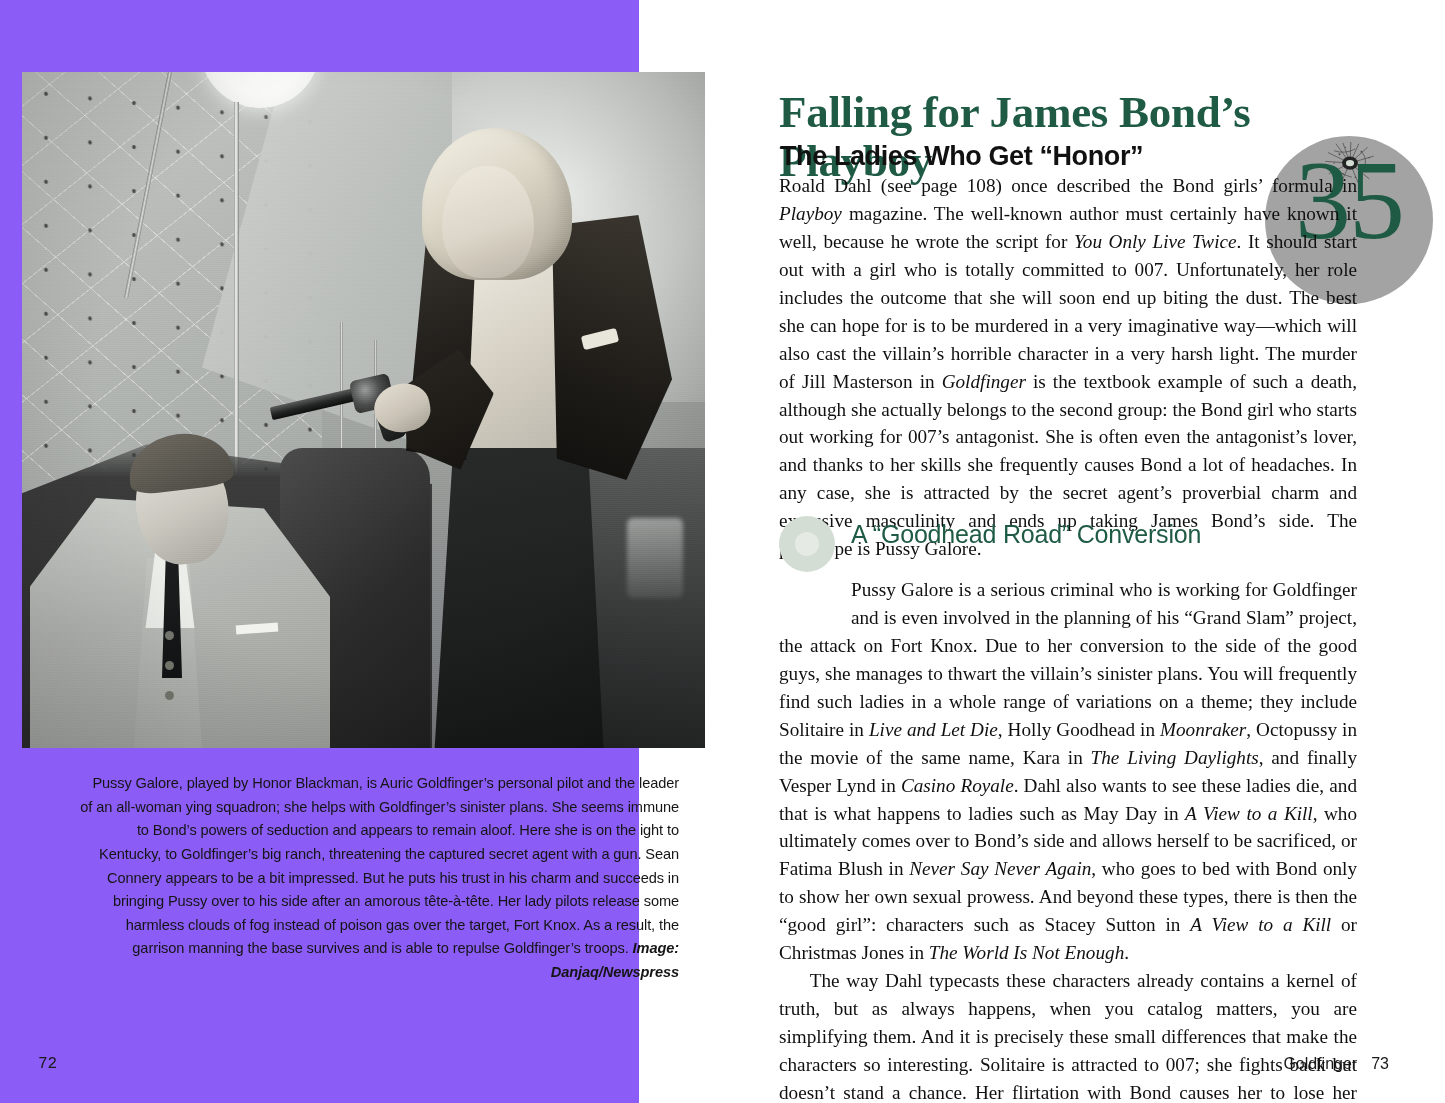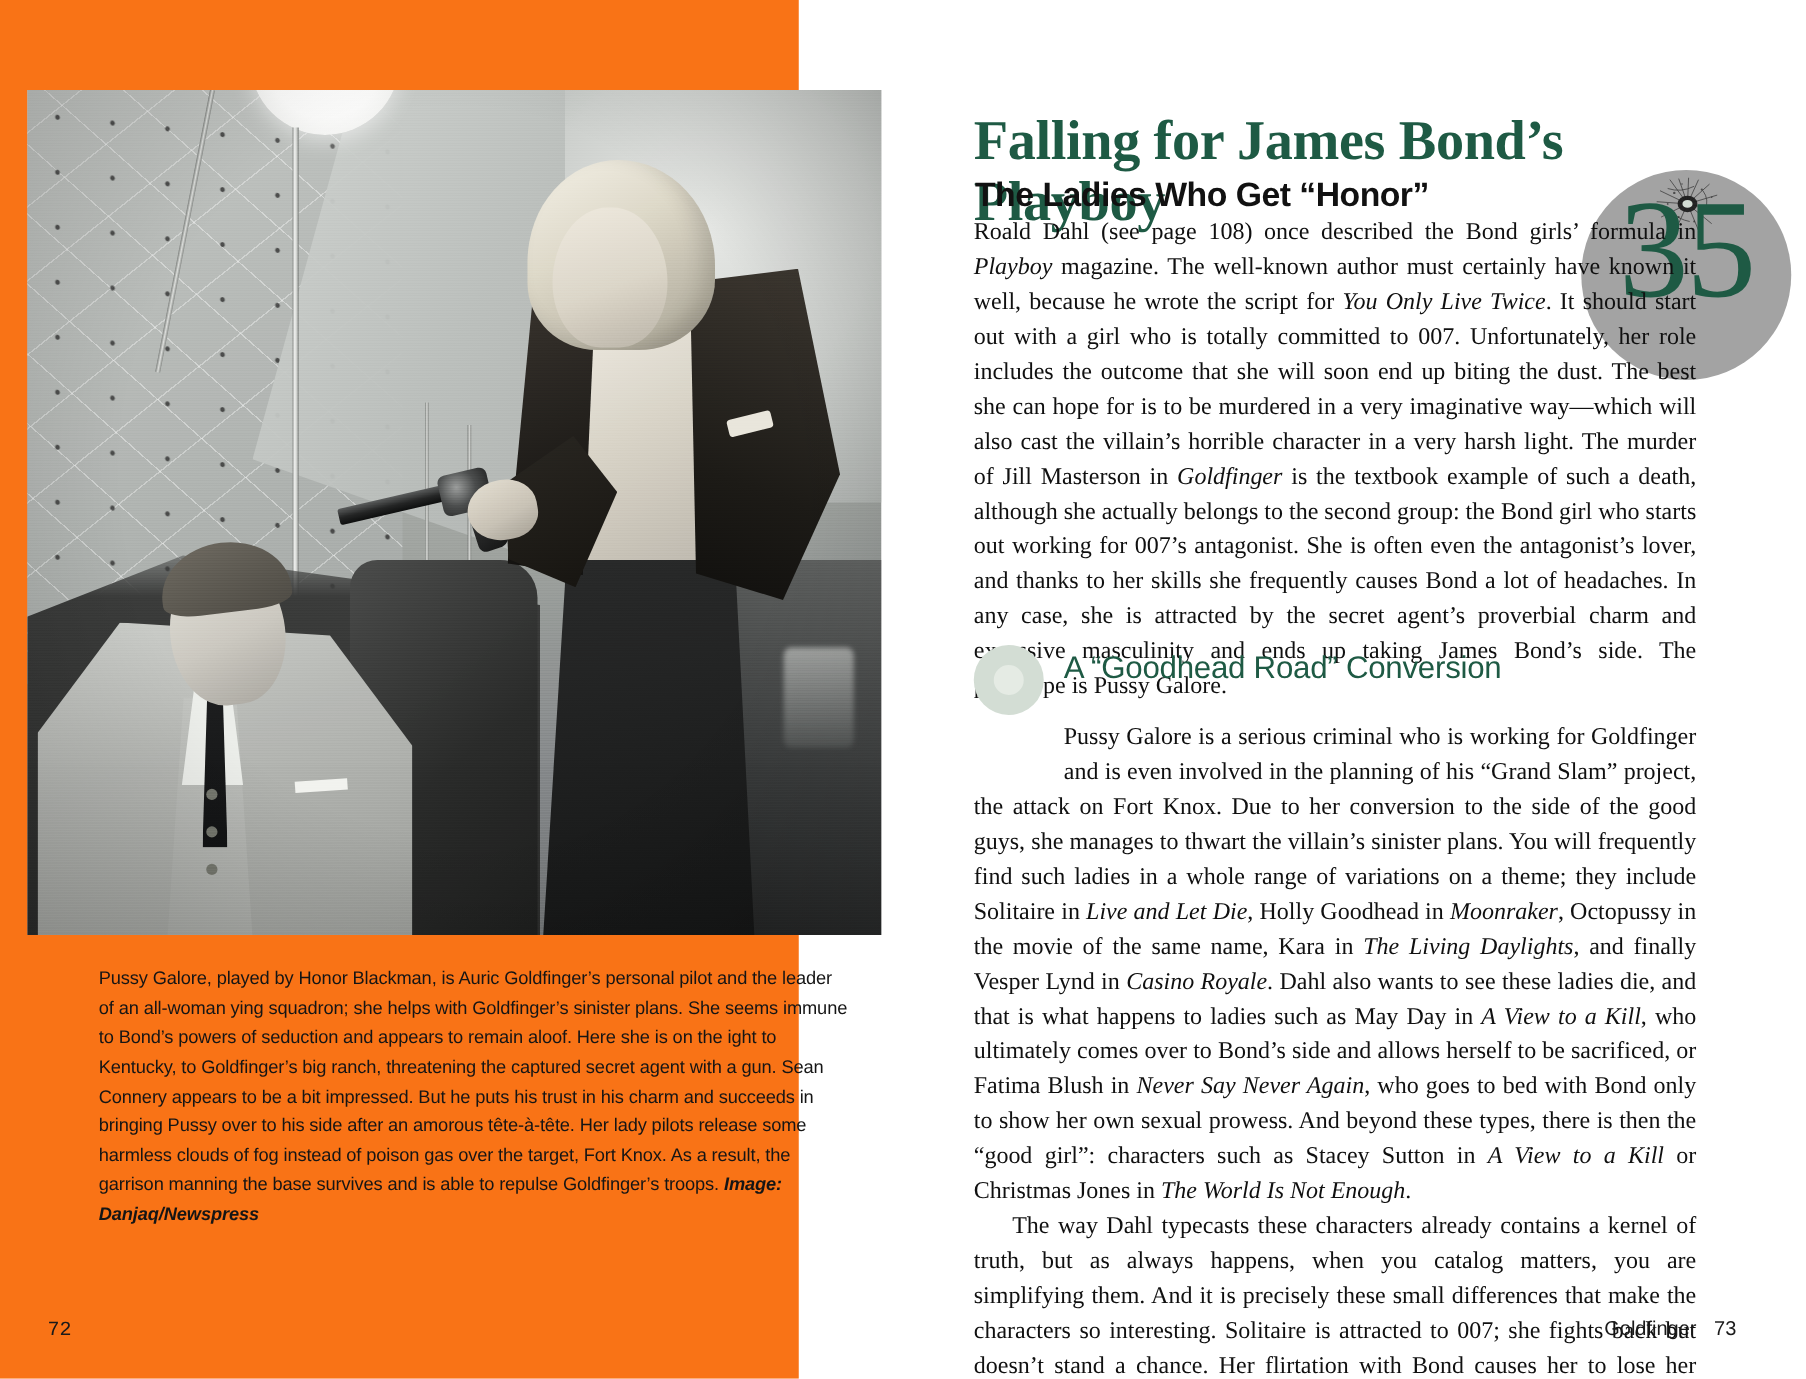--- a/index.html
+++ b/index.html
@@ -19,21 +19,22 @@
     height: 1103px;
     background: #ffffff;
   }
 
   
   .page-left {
     position: absolute;
     left: 0; top: 0;
     width: 639px;
     height: 1103px;
-    background: #f97316;
+    background: #8b5cf6;
+    text-align: right;
   }
 
   .photo-frame {
     position: absolute;
     left: 22px;
     top: 72px;
     width: 683px;
     height: 676px;
     overflow: hidden;
     background: #9a9a9a;

